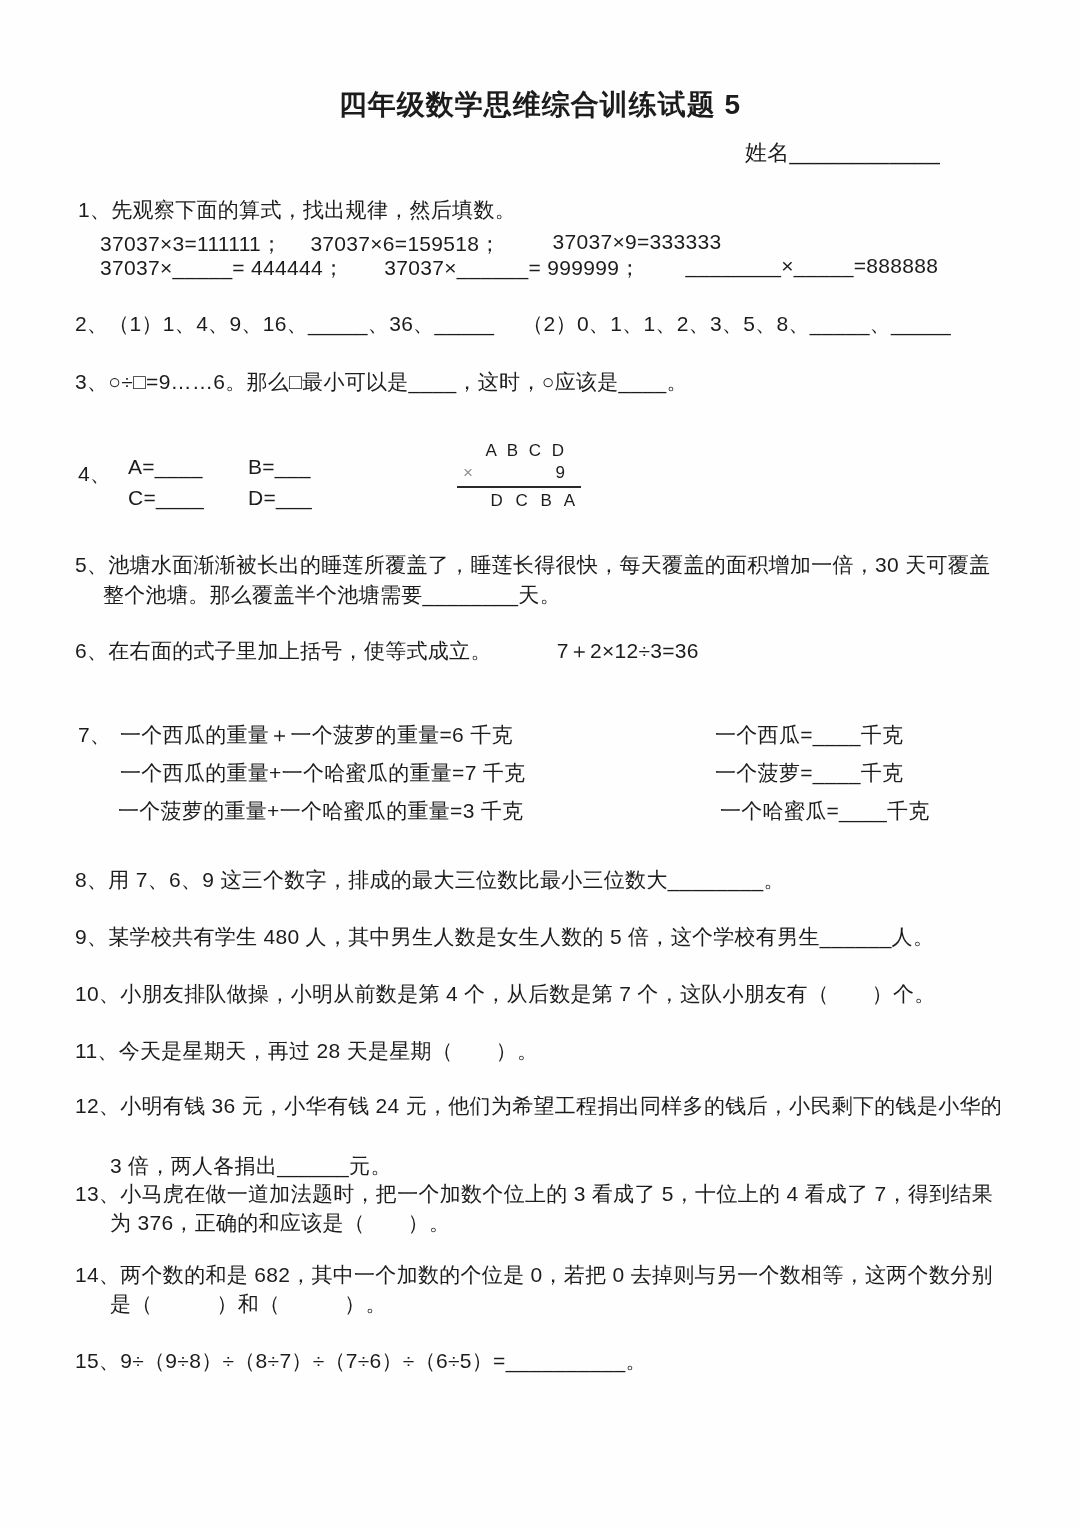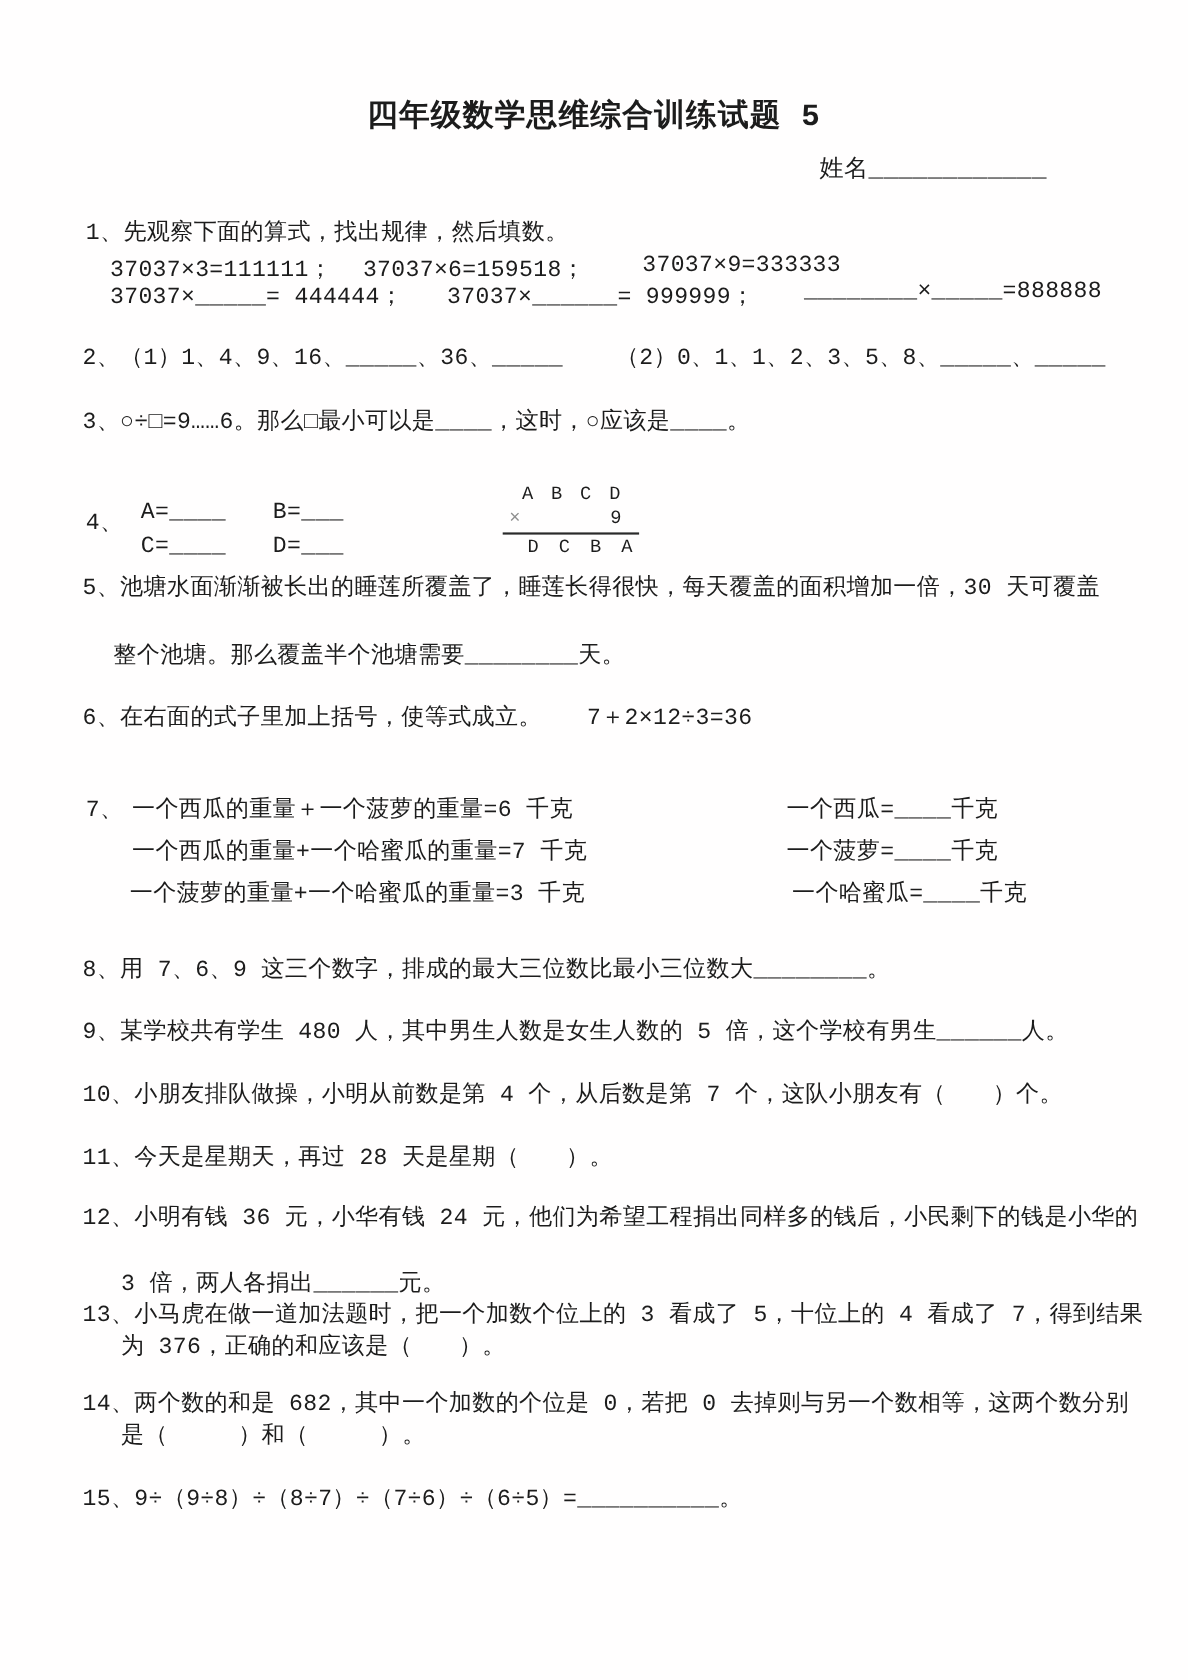--- a/index.html
+++ b/index.html
@@ -1,21 +1,21 @@
 <!DOCTYPE html>
 <html><head>
 <meta charset="utf-8">
 <style>
   html, body { margin: 0; padding: 0; background: #ffffff; }
   .page {
     position: relative;
     width: 1080px;
     height: 1527px;
     background: #fffefe;
-    font-family: Liberation Mono, monospace;
+    font-family: Liberation Sans, sans-serif;
     color: #1c1c1c;
     overflow: hidden;
   }
   .line {
     position: absolute;
     font-size: 21px;
     letter-spacing: 0.3px;
     white-space: nowrap;
   }
   .title {
@@ -26,21 +26,21 @@
     font-size: 28px;
     font-weight: bold;
     letter-spacing: 1px;
   }
   .name-line { top: 138px; left: 745px; font-size: 22px; }
   .flexrow { display: flex; }
   .gap28 { margin-left: 28px; }
   .gap52 { margin-left: 52px; }
   .gap30 { margin-left: 40px; }
   .gap45 { margin-left: 45px; }
-  .gap60 { margin-left: 48px; }
+  .gap60 { margin-left: 28px; }
   .gap65 { margin-left: 41px; }
   
   .mult {
     position: absolute;
     top: 441px; left: 457px;
     width: 124px;
     font-size: 17px;
   }
   .mult-top { text-align: right; padding-right: 14px; letter-spacing: 3px; }
   .mult-mid {
@@ -87,24 +87,24 @@
 
   <div class="mult">
     <div class="mult-top">A B C D</div>
     <div class="mult-mid">
       <span class="mult-sign">×</span>
       <span>9</span>
     </div>
     <div class="mult-bottom">D C B A</div>
   </div>
 
-  <div class="line" style="top:519px; left:75px;">5、池塘水面渐渐被长出的睡莲所覆盖了，睡莲长得很快，每天覆盖的面积增加一倍，30 天可覆盖</div>
+  <div class="line" style="top:551px; left:75px;">5、池塘水面渐渐被长出的睡莲所覆盖了，睡莲长得很快，每天覆盖的面积增加一倍，30 天可覆盖</div>
   <div class="line" style="top:581px; left:103px;">整个池塘。那么覆盖半个池塘需要________天。</div>
 
-  <div class="line flexrow" style="top:637px; left:75px;">
+  <div class="line flexrow" style="top:637px; left:75px;gap:24px;">
     <span>6、在右面的式子里加上括号，使等式成立。</span>
     <span class="gap65">7＋2×12÷3=36</span>
   </div>
 
   <div class="line" style="top:721px; left:78px;">7、</div>
   <div class="line" style="top:721px; left:120px;">一个西瓜的重量＋一个菠萝的重量=6 千克</div>
   <div class="line" style="top:721px; left:715px;">一个西瓜=____千克</div>
   <div class="line" style="top:759px; left:120px;">一个西瓜的重量+一个哈蜜瓜的重量=7 千克</div>
   <div class="line" style="top:759px; left:715px;">一个菠萝=____千克</div>
   <div class="line" style="top:797px; left:118px;">一个菠萝的重量+一个哈蜜瓜的重量=3 千克</div>

